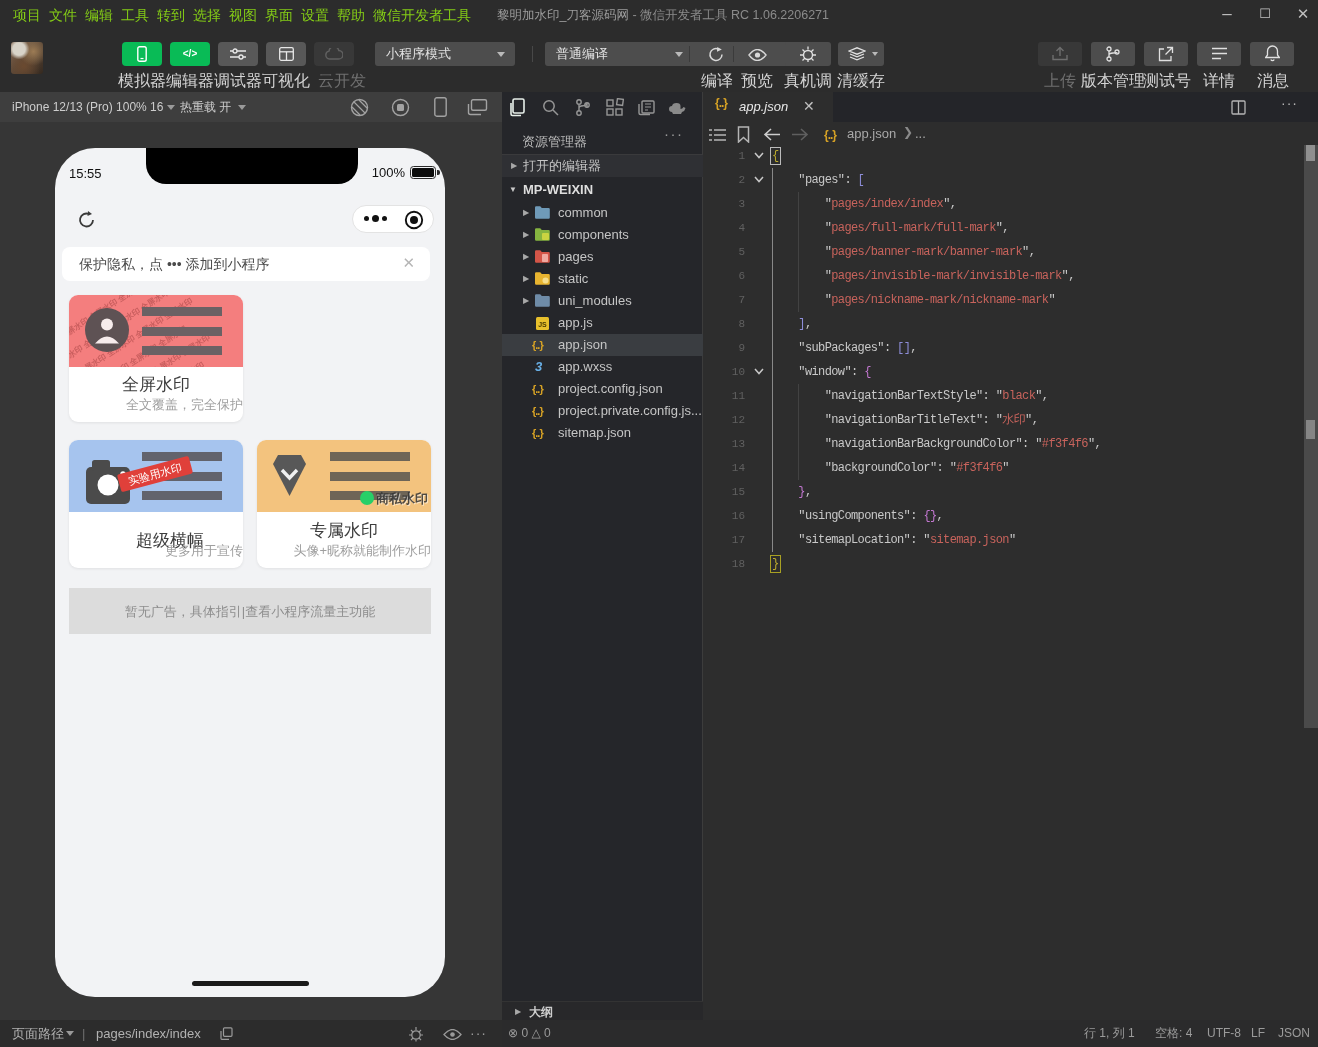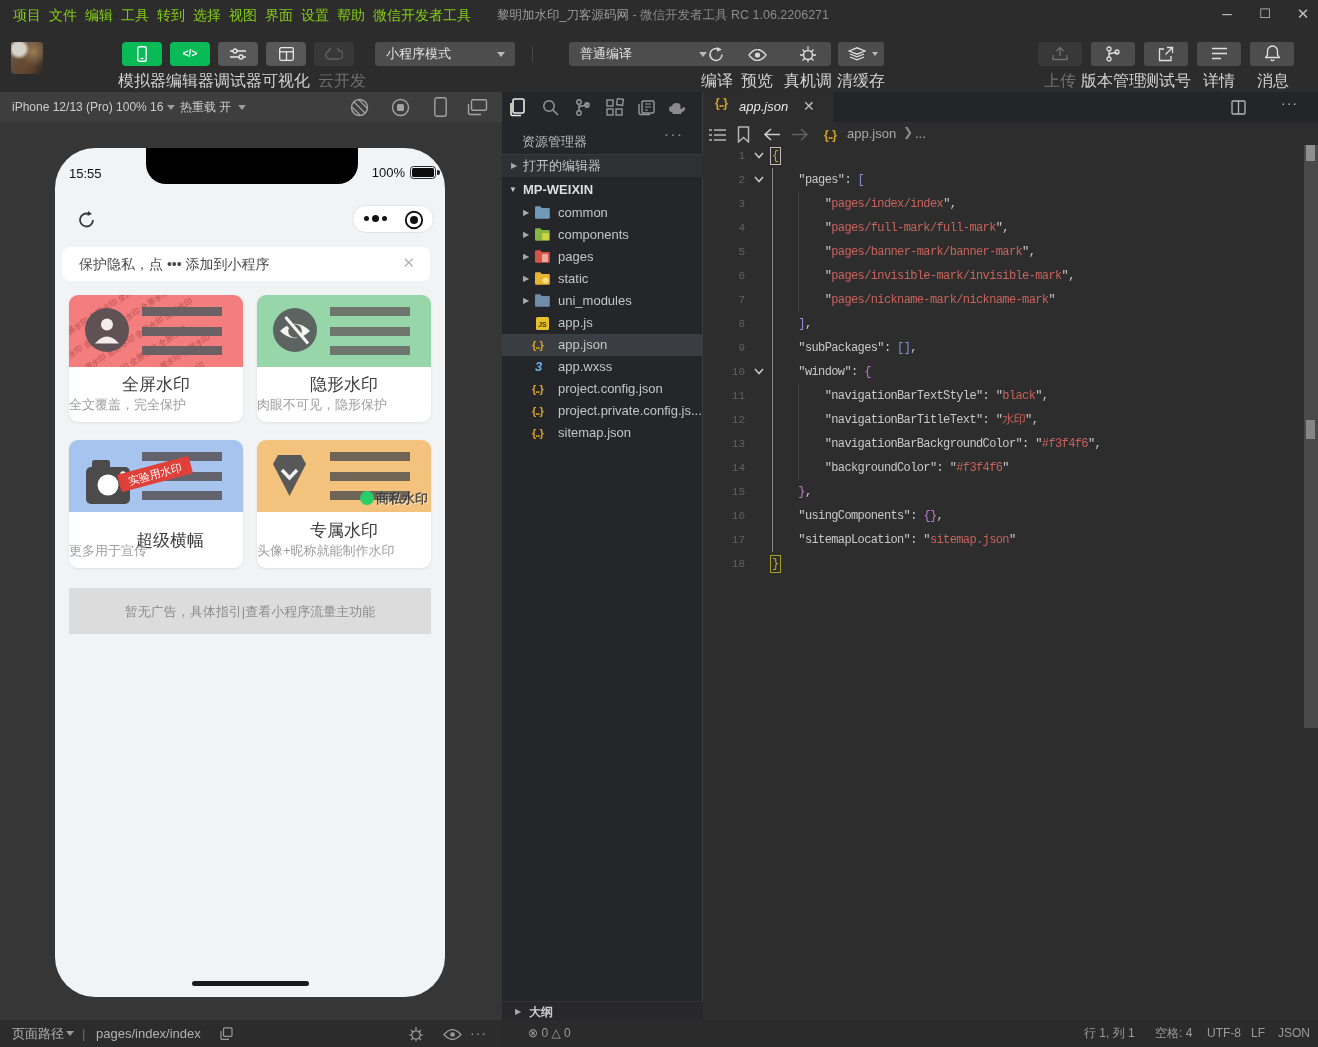--- a/index.html
+++ b/index.html
@@ -42,21 +42,21 @@
   .editor { position:absolute; left:703px; top:92px; width:615px; height:928px; background:#2d2d2d; }
 
   
   .phone { position:absolute; left:55px; top:56px; width:390px; height:849px; background:#f2f3f5; border-radius:40px; }
   .notch { position:absolute; left:91px; top:0; width:212px; height:36px; background:#000; border-radius:0 0 20px 20px; }
 
   .card { position:absolute; width:174px; border-radius:9px; background:#fff; box-shadow:0 1px 3px rgba(0,0,0,0.08); }
   .cimg { position:absolute; left:0; top:0; width:174px; height:72px; border-radius:9px 9px 0 0; overflow:hidden; }
   .bar { position:absolute; height:9px; background:#6b6164; }
   .ctitle { position:absolute; width:174px; text-align:center; font-size:17px; color:#3d3d3d; }
-  .csub { position:absolute; width:174px; text-align:left; font-size:13px; color:#9e9e9e; }
+  .csub { position:absolute; width:174px; text-align:right; font-size:13px; color:#9e9e9e; }
 
   
   .trow { position:absolute; left:0; width:201px; height:22px; line-height:22px; }
   .trow .nm { position:absolute; left:56px; top:0; white-space:nowrap; }
   .trow.sel { background:#3a3d41; }
   .ficon { position:absolute; left:33px; top:4px; width:15px; height:13px; }
   .tw { position:absolute; top:0; color:#a8a8a8; font-size:8px; }
   .tw.dn { color:#c8c8c8; }
   .brace { position:absolute; left:30px; top:0; color:#d8a325; font-size:11px; font-weight:bold; letter-spacing:-1px; }
   svg { display:block; }
@@ -121,21 +121,21 @@
     <div class="tlabel" style="left:256px">可视化</div>
   <div class="tbtn dim" style="left:314px">
     <svg style="margin:6px auto 0" width="18" height="12" viewBox="0 0 18 12">
         <path d="M4.5 11 a4 4 0 0 1 -0.5 -7.9 a5 5 0 0 1 9.8 -0.6 a3.6 3.6 0 0 1 -0.3 8.5 z" fill="none" stroke="#606060" stroke-width="1.4"></path>
       </svg>
   </div>
     <div class="tlabel dim" style="left:312px">云开发</div>
 
   <div class="dropdown" style="left:375px; width:140px;">小程序模式<span class="caret" style="right:10px"></span></div>
   <div style="position:absolute;left:532px;top:16px;width:1px;height:16px;background:#484848;"></div>
-  <div class="dropdown" style="left:545px; width:252px;margin-left:24px;">普通编译<span class="caret" style="left:130px"></span>
+  <div class="dropdown" style="left:545px; width:252px;">普通编译<span class="caret" style="left:130px"></span>
     <div style="position:absolute;left:144px;top:4px;width:1px;height:16px;background:#3b3b3b;"></div>
     <div style="position:absolute;left:188px;top:4px;width:1px;height:16px;background:#3b3b3b;"></div>
   </div>
   <svg style="position:absolute;left:708px;top:17px" width="16" height="15" viewBox="0 0 16 15">
     <path d="M14 7.5 A6 6 0 1 1 10.4 2" fill="none" stroke="#d8d8d8" stroke-width="1.5"></path>
     <path d="M9.2 0 l4.6 2.4 -4.8 2.4 z" fill="#d8d8d8"></path>
   </svg>
   <svg style="position:absolute;left:748px;top:19px" width="19" height="12" viewBox="0 0 19 12">
     <path d="M1 6 q8.5 -11 17 0 q-8.5 11 -17 0 z" fill="none" stroke="#d8d8d8" stroke-width="1.4"></path>
     <circle cx="9.5" cy="6" r="2.6" fill="#d8d8d8"></circle>
@@ -267,35 +267,20 @@
         <circle cx="22" cy="16.5" r="6" fill="#f7ecec"></circle>
         <path d="M10 35.5 q12 -14 24 0 z" fill="#f7ecec"></path>
       </svg>
       <div class="bar" style="left:73px;top:12px;width:80px;"></div>
       <div class="bar" style="left:73px;top:32px;width:80px;"></div>
       <div class="bar" style="left:73px;top:51px;width:80px;"></div>
       <div class="ctitle" style="top:78px;">全屏水印</div>
       <div class="csub" style="top:101px;">全文覆盖，完全保护</div>
     </div>
 
-    <div class="card" style="left:202px;top:147px;height:127px;">
-      <div class="cimg" style="background:#97d6a9;"></div>
-      <div style="position:absolute;left:16px;top:13px;width:44px;height:44px;border-radius:50%;background:#5d6360;"></div>
-      <svg style="position:absolute;left:16px;top:13px" width="44" height="44" viewBox="0 0 44 44">
-        <path d="M7 23 Q22 8.5 37 23 Q22 37.5 7 23 z" fill="#f2f6f2"></path>
-        <circle cx="22" cy="23" r="6.8" fill="#5d6360"></circle>
-        <line x1="10.5" y1="10" x2="33" y2="36.5" stroke="#5d6360" stroke-width="4.6"></line>
-        <line x1="12.5" y1="9" x2="35" y2="35.5" stroke="#f2f6f2" stroke-width="3"></line>
-      </svg>
-      <div class="bar" style="left:73px;top:12px;width:80px;background:#6f766d;"></div>
-      <div class="bar" style="left:73px;top:32px;width:80px;background:#6f766d;"></div>
-      <div class="bar" style="left:73px;top:51px;width:80px;background:#6f766d;"></div>
-      <div class="ctitle" style="top:78px;">隐形水印</div>
-      <div class="csub" style="top:101px;">肉眼不可见，隐形保护</div>
-    </div>
 
     <div class="card" style="left:14px;top:292px;height:128px;">
       <div class="cimg" style="background:#a6c4ee;"></div>
       <svg style="position:absolute;left:16px;top:19px" width="46" height="46" viewBox="0 0 46 46">
         <rect x="1" y="8" width="44" height="37" rx="5" fill="#4b4b4b"></rect>
         <rect x="7" y="1" width="18" height="11" rx="2.5" fill="#4b4b4b"></rect>
         <circle cx="23" cy="26" r="10.5" fill="#fff"></circle>
         <circle cx="38" cy="15" r="2.7" fill="#fff"></circle>
       </svg>
       <div class="bar" style="left:73px;top:12px;width:80px;background:#62636c;"></div>
@@ -525,19 +510,19 @@
   <div class="cl" style="top:412px;text-decoration:underline;"><span class="ln">16</span><span class="ct">    "usingComponents": <span class="b3">{}</span>,</span></div>
   <div class="cl" style="top:436px;"><span class="ln">17</span><span class="ct">    "sitemapLocation": "<span class="s">sitemap.json</span>"</span></div>
   <div class="cl" style="top:460px;"><span class="ln">18</span><span class="ct"><span class="b1" style="outline:1px solid #a8a023;outline-offset:1px;">}</span></span></div>
 
   <div style="position:absolute;left:601px;top:53px;width:14px;height:583px;background:#4a4a4a;"></div>
   <div style="position:absolute;left:603px;top:53px;width:9px;height:16px;background:#8f8f8f;"></div>
   <div style="position:absolute;left:603px;top:328px;width:9px;height:19px;background:#858585;"></div>
 </div>
 
 <div class="statusbar">
-  <span style="position:absolute;left:26px;text-align:right;">⊗ 0 △ 0</span>
+  <span style="position:absolute;left:6px;text-align:right;">⊗ 0 △ 0</span>
   <span style="position:absolute;left:582px;">行 1, 列 1</span>
   <span style="position:absolute;left:653px;">空格: 4</span>
   <span style="position:absolute;left:705px;">UTF-8</span>
   <span style="position:absolute;left:749px;">LF</span>
   <span style="position:absolute;left:776px;">JSON</span>
 </div>
 
 </body></html>

